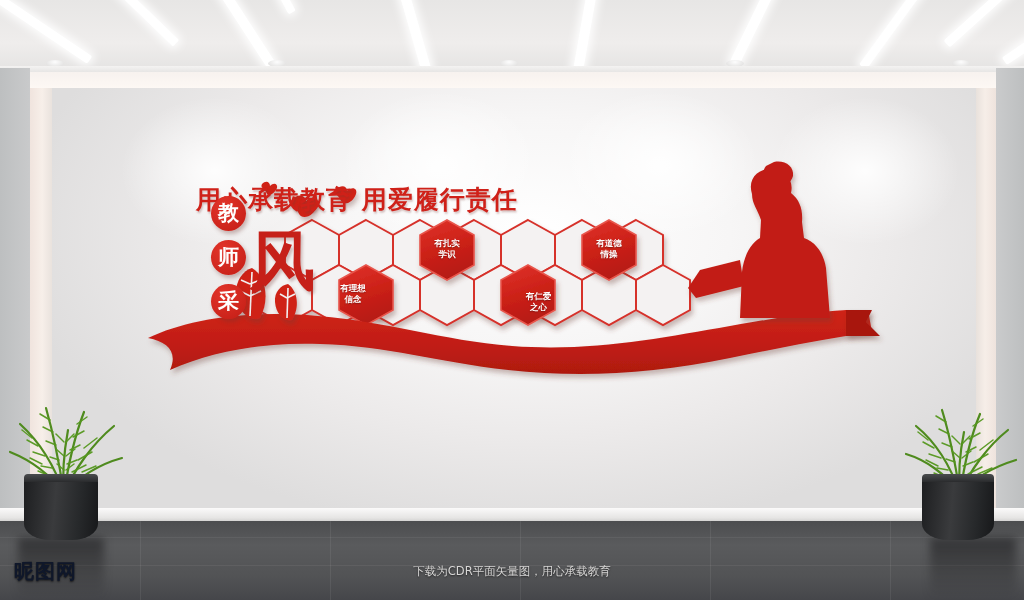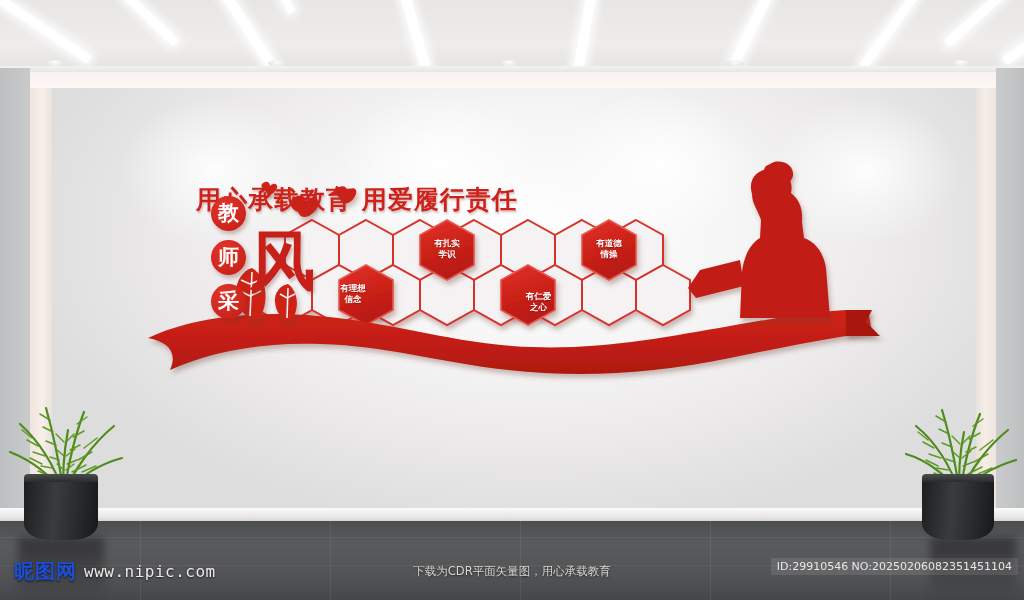--- a/index.html
+++ b/index.html
@@ -144,21 +144,21 @@
     color:#d8d7d6; font-size:11.5px;
     font-family:"DejaVu Sans","Liberation Sans",sans-serif;
     text-shadow:0 1px 2px rgba(0,0,0,.6);
   }
   .wm{
     position:absolute; left:14px; top:558px;
     display:flex; align-items:center; gap:7px;
   }
   .wm-cn{
     font-family:"DejaVu Sans","Liberation Sans",sans-serif;
-    font-size:20px; font-weight:bold; color:#1d4ed8; letter-spacing:1px;
+    font-size:20px; font-weight:bold; color:#0f172a; letter-spacing:1px;
     text-shadow:0 1px 2px rgba(0,0,0,.7);
   }
   .wm-url{
     font-family:"DejaVu Sans Mono","Liberation Mono",monospace;
     font-size:16px; color:#eceaea; letter-spacing:.5px;
     text-shadow:0 1px 2px rgba(0,0,0,.7);
   }
   .idtag{
     position:absolute; right:6px; top:558px;
     font-family:"DejaVu Sans","Liberation Sans",sans-serif;
@@ -402,18 +402,16 @@
     </svg>
     <div class="pot" style="left:22px;bottom:0;width:72px;height:66px;">
       <div class="pot-rim"></div>
     </div>
   </div>
 
   <div class="caption" style="top:564px;">下载为CDR平面矢量图，用心承载教育</div>
 
   <div class="wm">
     <span class="wm-cn">昵图网</span>
-    <span class="wm-url">www.nipic.com</span>
-  </div>
-
-  <div class="idtag">ID:29910546 NO:20250206082351451104</div>
+  </div>
+
 
 </div>
 
 </body></html>

